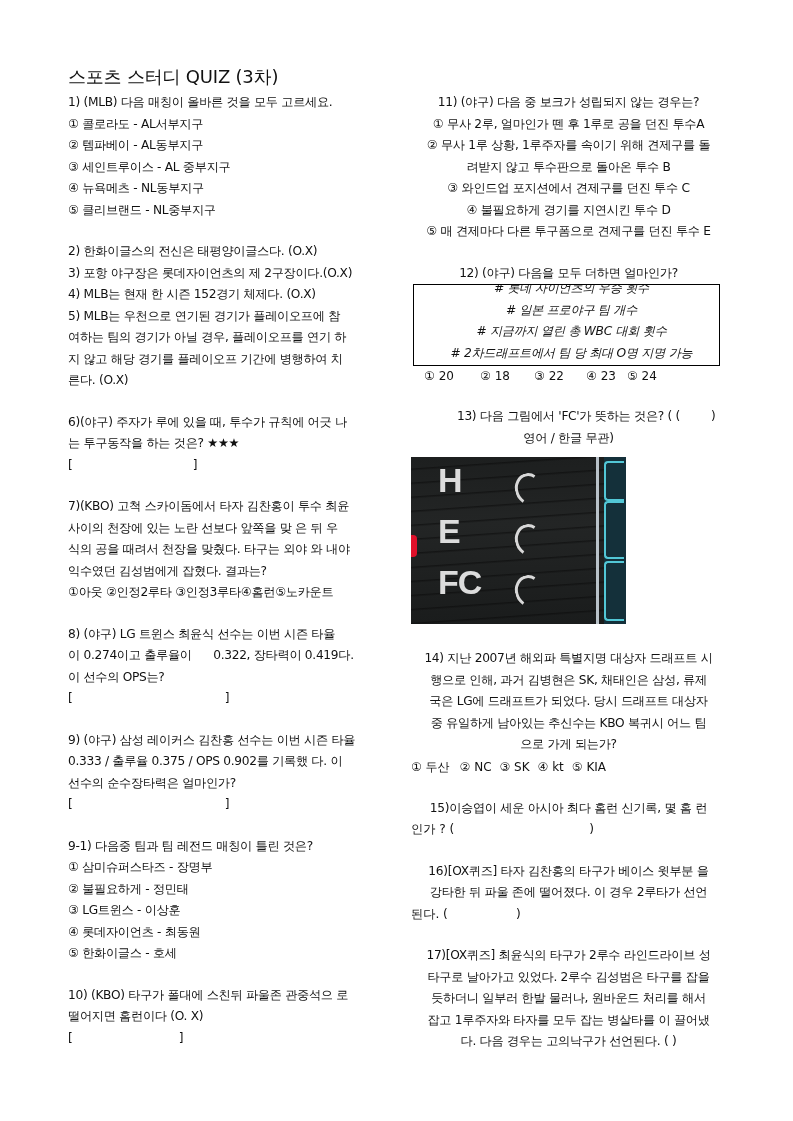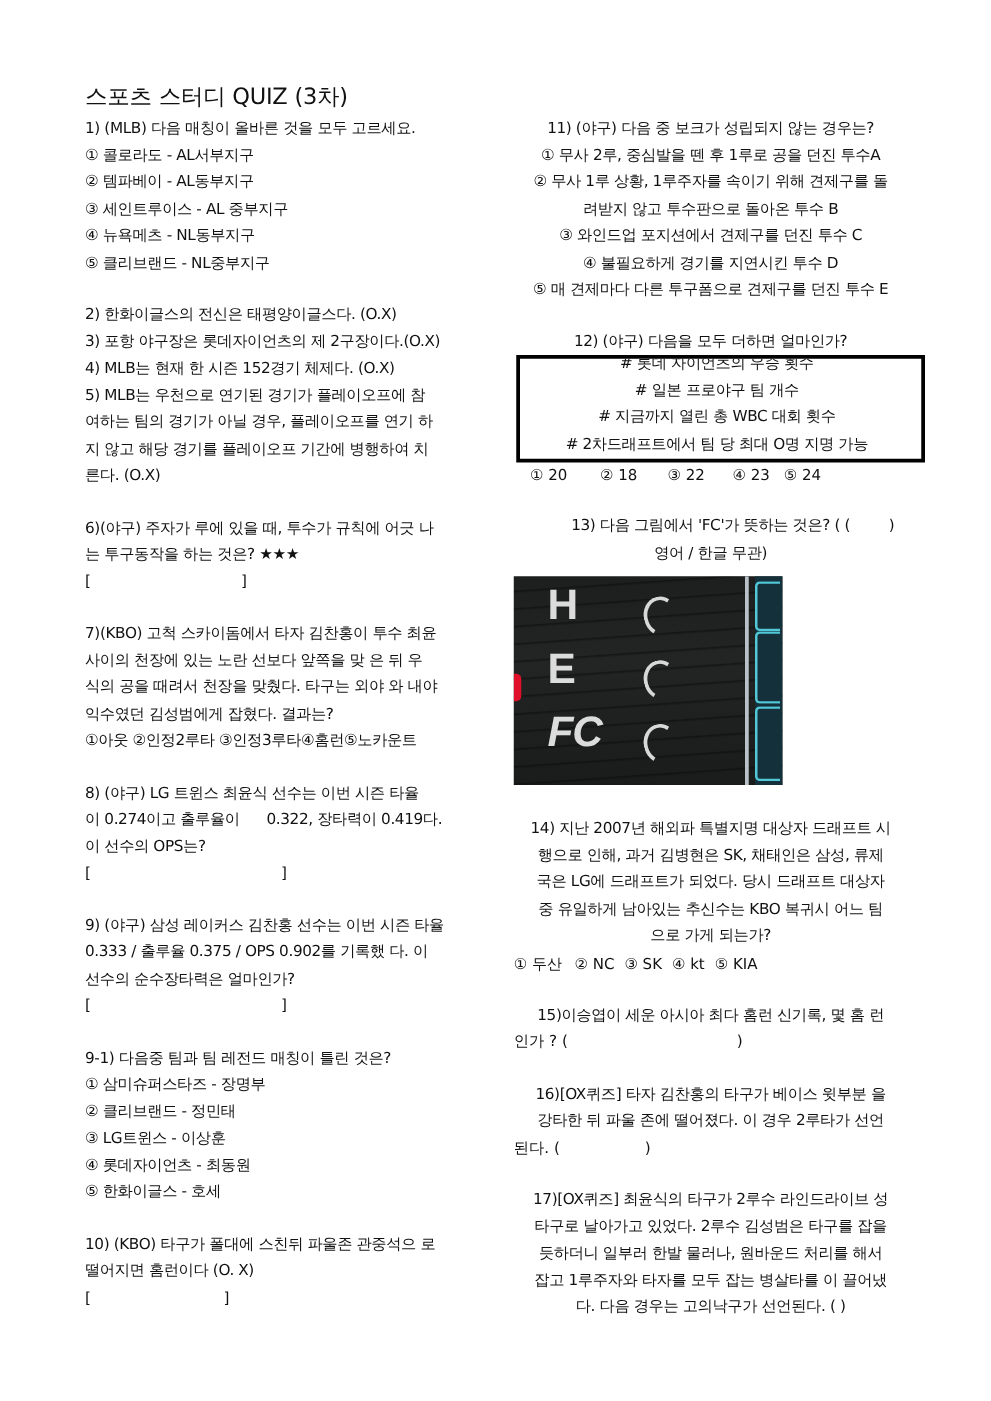--- a/index.html
+++ b/index.html
@@ -11,22 +11,22 @@
     .page-title { position: absolute; left: 68px; top: 44px; font-size: 18px; letter-spacing: -0.2px; margin-top: 21px; }
     .col { position: absolute; top: 92px; }
     .col-left { left: 68px; width: 318px; }
     .col-right { left: 411px; width: 315px; text-align: center; }
     .q { margin: 0; }
     .line { display: block; line-height: 21.5px; font-size: 12.2px; letter-spacing: -0.3px; white-space: nowrap; }
     .gap-m { height: 20px; }
     .ans-bracket { display: flex; line-height: 21.5px; font-size: 12.2px; }
     .ans-bracket .sp { display: inline-block; }
     .box {
-      border: 3px solid #000000; margin: 0 0 0 2px; padding: 0 16px 0 10px;
-      width: 295px; height: 80px; overflow: hidden;
+      border: 1px solid #000000; margin: 0 0 0 2px; padding: 0 0 0 10px;
+      width: 295px; height: 80px; overflow: hidden; font-style: italic;
     }
     .box .line { line-height: 21.5px; }
     .box .line:first-child { margin-top: -7px; }
     .choices-row { display: flex; gap: 0; line-height: 20px; font-size: 12px; }
     .choices-row span { display: inline-block; }
     .photo {
       position: relative; width: 215px; height: 167px; margin-top: 8px;
       background: linear-gradient(180deg, #1d1f1f 0%, #232525 40%, #1a1c1c 100%);
       overflow: hidden;
     }
@@ -113,21 +113,21 @@
       <span>[</span>
       <span class="sp" style="width:152px"></span>
       <span>]</span>
     </div>
   </div>
   <div class="gap-m"></div>
 
   <div class="q">
     <span class="line">9-1) 다음중 팀과 팀 레전드 매칭이 틀린 것은?</span>
     <span class="line">① 삼미슈퍼스타즈 - 장명부</span>
-    <span class="line">② 클리브랜드 - 정민태</span>
+    <span class="line">② 불필요하게 - 정민태</span>
     <span class="line">③ LG트윈스 - 이상훈</span>
     <span class="line">④ 롯데자이언츠 - 최동원</span>
     <span class="line">⑤ 한화이글스 - 호세</span>
   </div>
   <div class="gap-m"></div>
 
   <div class="q">
     <span class="line">10) (KBO) 타구가 폴대에 스친뒤 파울존 관중석으 로</span>
     <span class="line">떨어지면 홈런이다 (O. X)</span>
     <div class="ans-bracket">
@@ -135,21 +135,21 @@
       <span class="sp" style="width:106px"></span>
       <span>]</span>
     </div>
   </div>
 </div>
 
 <div class="col col-right">
 
   <div class="q">
     <span class="line">11) (야구) 다음 중 보크가 성립되지 않는 경우는?</span>
-    <span class="line">① 무사 2루, 중심발을 뗀 후 1루로 공을 던진 투수A</span>
+    <span class="line">① 무사 2루, 얼마인가 뗀 후 1루로 공을 던진 투수A</span>
     <span class="line">② 무사 1루 상황, 1루주자를 속이기 위해 견제구를 돌</span>
     <span class="line">려받지 않고 투수판으로 돌아온 투수 B</span>
     <span class="line">③ 와인드업 포지션에서 견제구를 던진 투수 C</span>
     <span class="line">④ 불필요하게 경기를 지연시킨 투수 D</span>
     <span class="line">⑤ 매 견제마다 다른 투구폼으로 견제구를 던진 투수 E</span>
   </div>
   <div class="gap-m"></div>
 
   <div class="q">
     <span class="line">12) (야구) 다음을 모두 더하면 얼마인가?</span>
@@ -173,21 +173,21 @@
     <div style="position:relative">
       <span class="line">13) 다음 그림에서 'FC'가 뜻하는 것은? (  (</span>
       <span style="position:absolute; left:300px; top:0; line-height:21.5px;">)</span>
     </div>
     <span class="line">영어 / 한글 무관)</span>
     <div class="photo">
       <div class="stripes"></div>
       <div class="red"></div>
       <span class="lbl" style="left:27px; top:4px;">H</span>
       <span class="lbl" style="left:27px; top:55px;">E</span>
-      <span class="lbl" style="left:27px; top:106px;font-style:italic;">FC</span>
+      <span class="lbl" style="left:27px; top:106px;">FC</span>
       <div class="arc" style="left:104px; top:16px;"></div>
       <div class="arc" style="left:104px; top:67px;"></div>
       <div class="arc" style="left:104px; top:118px;"></div>
       <div class="divider"></div>
       <div class="panel">
         <i style="top:4px; height:36px"></i>
         <i style="top:44px; height:54px"></i>
         <i style="top:104px; height:56px"></i>
       </div>
     </div>

